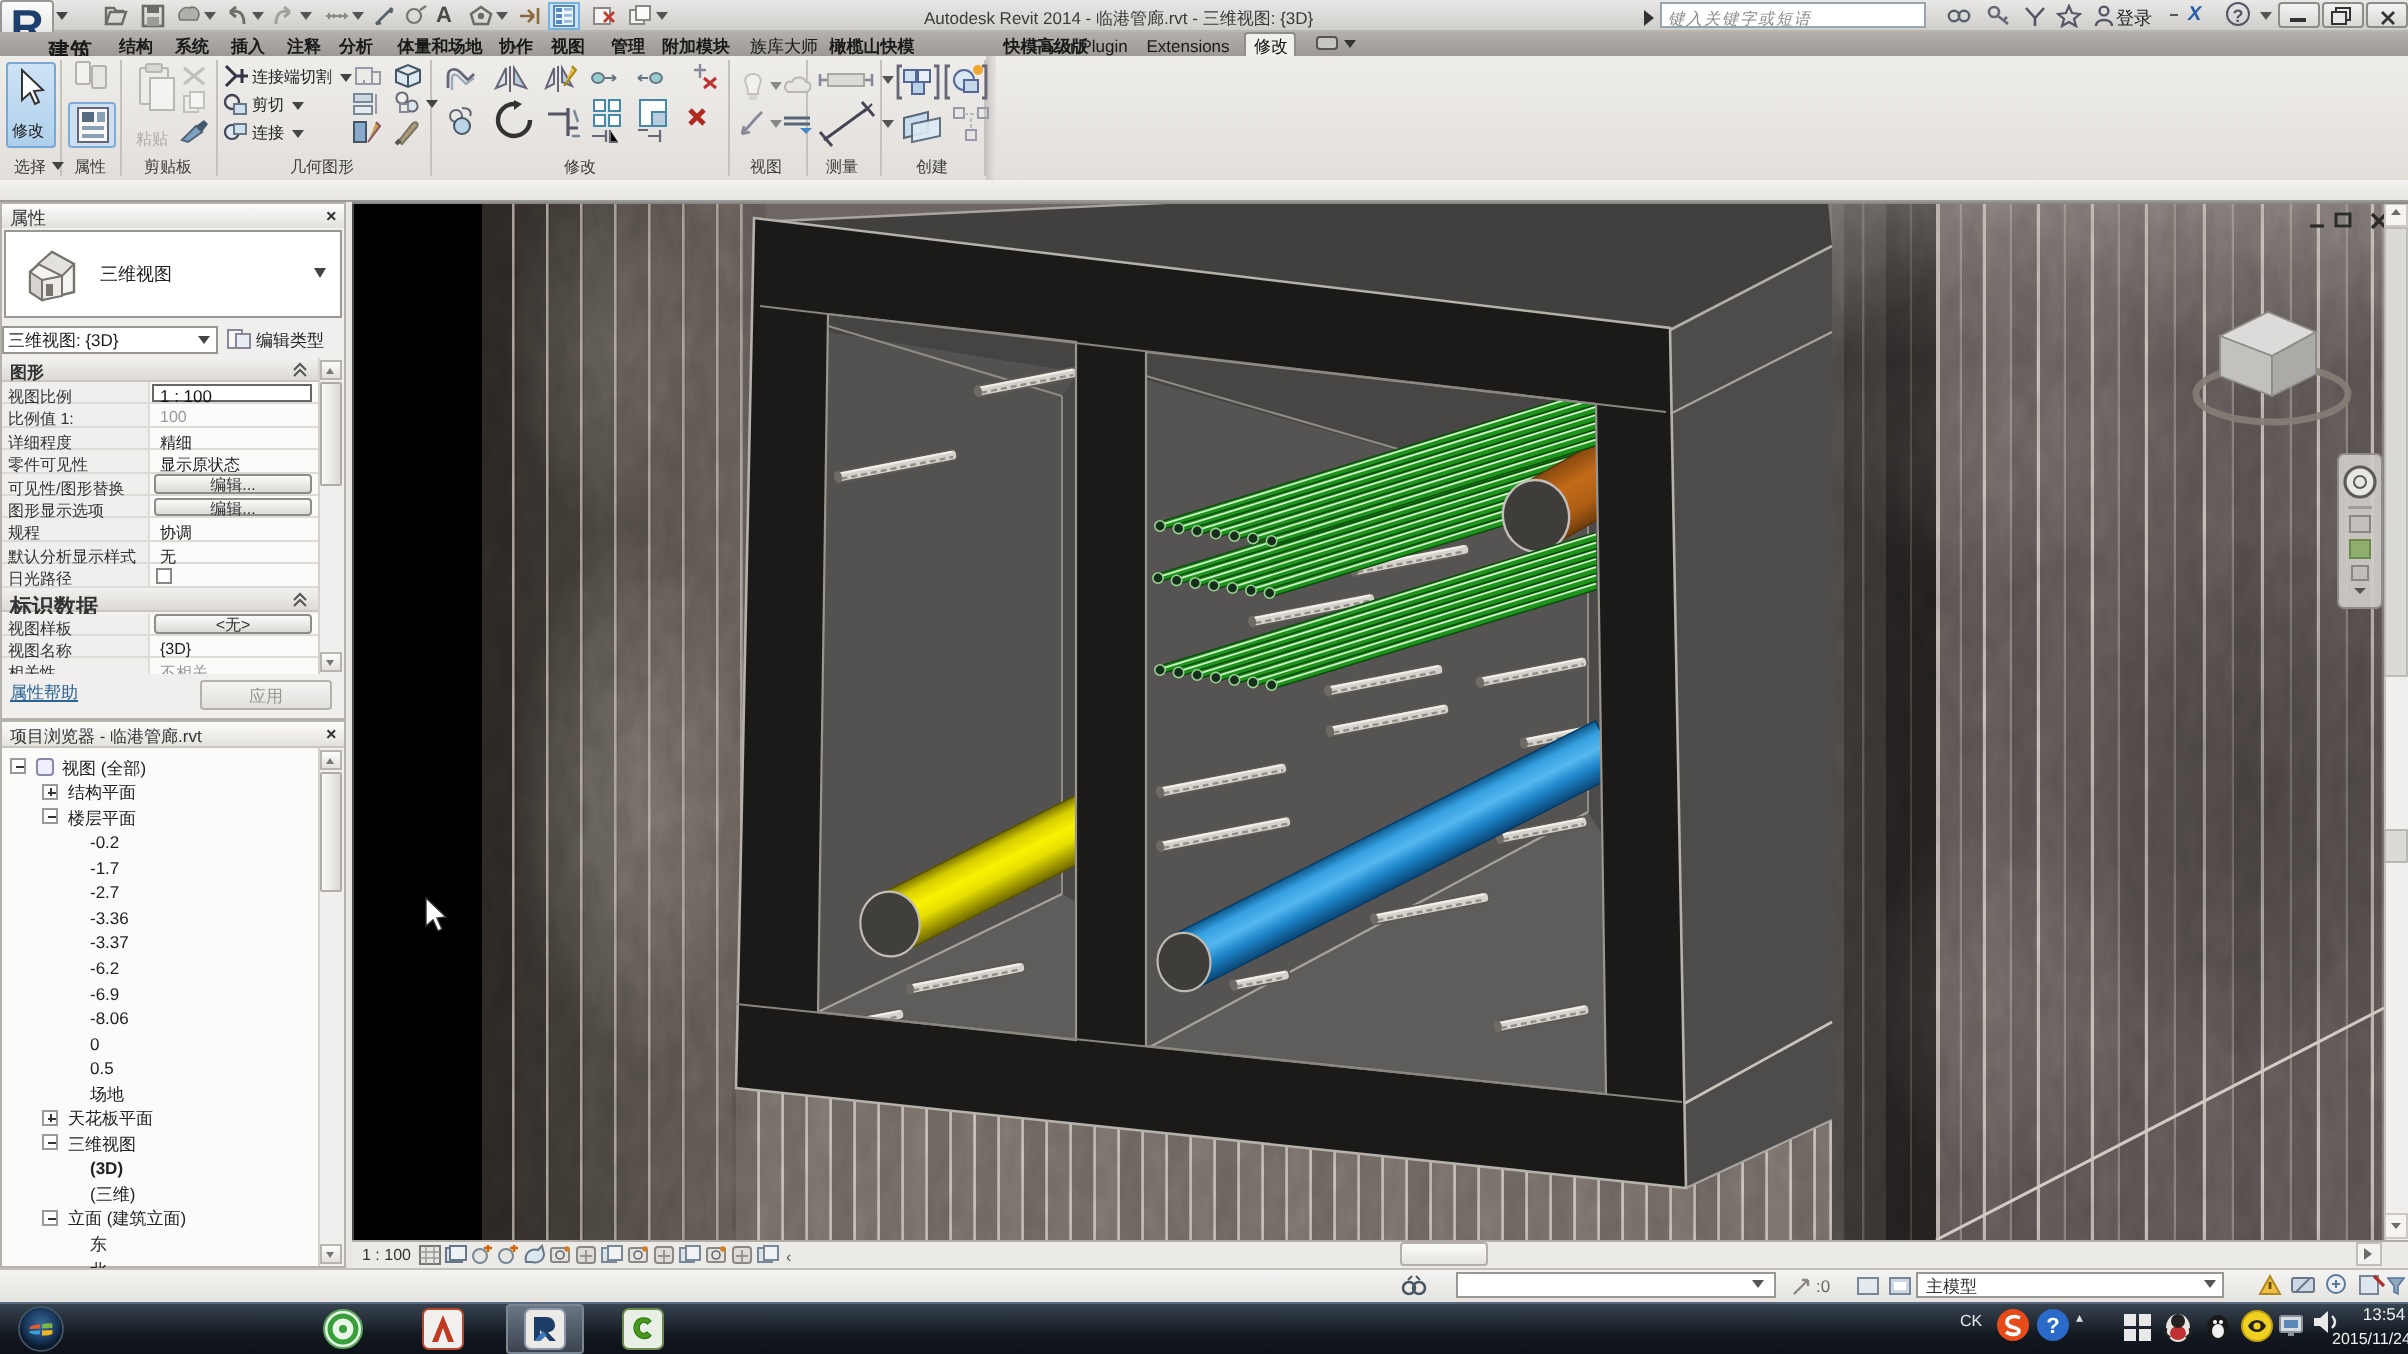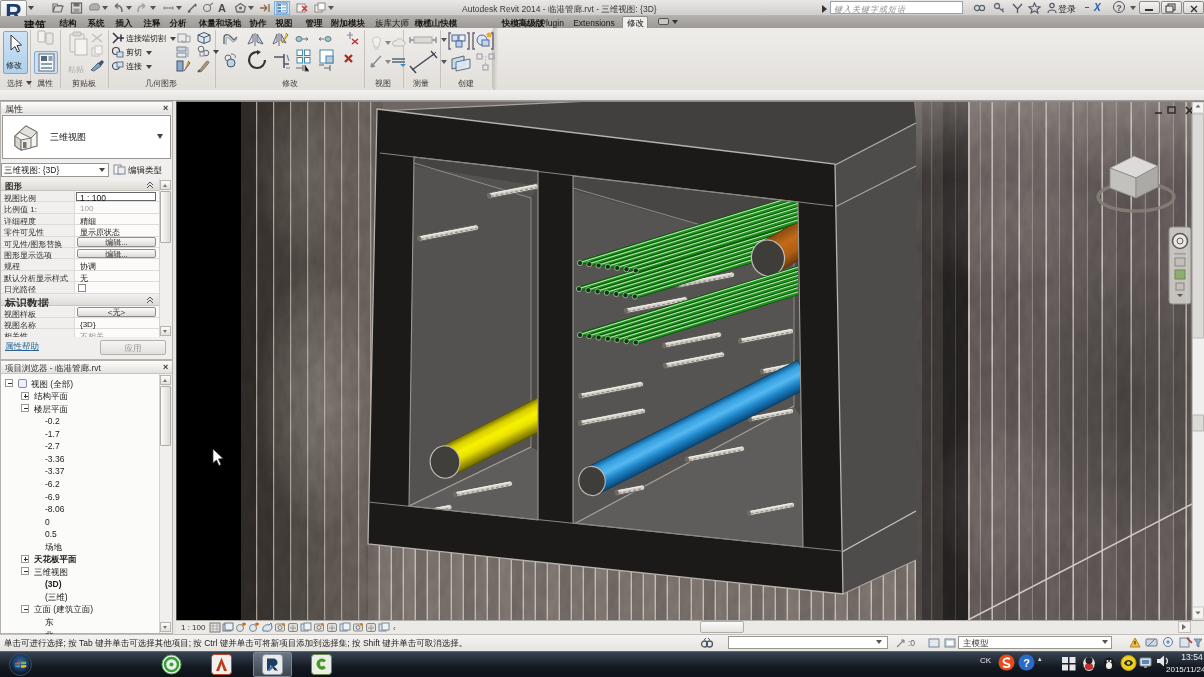--- a/index.html
+++ b/index.html
@@ -447,21 +447,21 @@
 <div class="abs" style="left:45px;top:466.4px;font-size:8.5px;color:#222;font-weight:normal;white-space:nowrap;">-3.37</div>
 <div class="abs" style="left:45px;top:478.9px;font-size:8.5px;color:#222;font-weight:normal;white-space:nowrap;">-6.2</div>
 <div class="abs" style="left:45px;top:491.5px;font-size:8.5px;color:#222;font-weight:normal;white-space:nowrap;">-6.9</div>
 <div class="abs" style="left:45px;top:504.0px;font-size:8.5px;color:#222;font-weight:normal;white-space:nowrap;">-8.06</div>
 <div class="abs" style="left:45px;top:516.6px;font-size:8.5px;color:#222;font-weight:normal;white-space:nowrap;">0</div>
 <div class="abs" style="left:45px;top:529.1px;font-size:8.5px;color:#222;font-weight:normal;white-space:nowrap;">0.5</div>
 <div class="abs" style="left:45px;top:541.6px;font-size:8.5px;color:#222;font-weight:normal;white-space:nowrap;">场地</div>
 <div class="abs" style="left:21px;top:554.7px;width:8px;height:8px;background:#fff;border:1px solid #999;"></div>
 <div class="abs" style="left:24px;top:558.7px;width:4px;height:1px;background:#333;"></div>
 <div class="abs" style="left:25px;top:556.7px;width:1px;height:4px;background:#333;"></div>
-<div class="abs" style="left:34px;top:554.2px;font-size:8.5px;color:#222;font-weight:bold;white-space:nowrap;">天花板平面</div>
+<div class="abs" style="left:34px;top:554.2px;font-size:8.5px;color:#222;font-weight:normal;white-space:nowrap;">天花板平面</div>
 <div class="abs" style="left:21px;top:567.2px;width:8px;height:8px;background:#fff;border:1px solid #999;"></div>
 <div class="abs" style="left:24px;top:571.2px;width:4px;height:1px;background:#333;"></div>
 <div class="abs" style="left:34px;top:566.7px;font-size:8.5px;color:#222;font-weight:normal;white-space:nowrap;">三维视图</div>
 <div class="abs" style="left:45px;top:579.3px;font-size:8.5px;color:#222;font-weight:bold;white-space:nowrap;">(3D)</div>
 <div class="abs" style="left:45px;top:591.8px;font-size:8.5px;color:#222;font-weight:normal;white-space:nowrap;">(三维)</div>
 <div class="abs" style="left:21px;top:604.9px;width:8px;height:8px;background:#fff;border:1px solid #999;"></div>
 <div class="abs" style="left:24px;top:608.9px;width:4px;height:1px;background:#333;"></div>
 <div class="abs" style="left:34px;top:604.4px;font-size:8.5px;color:#222;font-weight:normal;white-space:nowrap;">立面 (建筑立面)</div>
 <div class="abs" style="left:45px;top:616.9px;font-size:8.5px;color:#222;font-weight:normal;white-space:nowrap;">东</div>
 <div class="abs" style="left:45px;top:629.5px;font-size:8.5px;color:#222;font-weight:normal;white-space:nowrap;">北</div>
@@ -1071,21 +1071,20 @@
     </svg>
 <svg class="abs" style="left:378px;top:622px" width="12" height="11" viewBox="0 0 12 11">
       <rect x="1" y="2" width="7" height="7" fill="#dce4ea" stroke="#789"></rect>
       <rect x="4" y="1" width="7" height="7" fill="#f0f2f4" stroke="#789"></rect>
     </svg>
 <div class="abs" style="left:393px;top:624px;font-size:8px;color:#555;">‹</div>
 <div class="abs" style="left:700px;top:621px;width:44px;height:12px;background:linear-gradient(#fbfbfa,#e6e4e0);border:1px solid #b2afab;border-radius:2px;"></div>
 <div class="abs" style="left:1178px;top:621px;width:13px;height:12px;background:#f3f2f0;border:1px solid #c2bfbb;"></div>
 <div class="abs" style="left:1182px;top:624px;width:0;height:0;border-top:3px solid transparent;border-bottom:3px solid transparent;border-left:4px solid #6e6c68;"></div>
 <div class="abs" style="left:0;top:634px;width:1204px;height:17px;background:linear-gradient(#f4f3f1,#e6e4e1);border-top:1px solid #c2bfbb;"></div>
-<div class="abs" style="left:4px;top:638px;font-size:8.5px;color:#222;">单击可进行选择; 按 Tab 键并单击可选择其他项目; 按 Ctrl 键并单击可将新项目添加到选择集; 按 Shift 键并单击可取消选择。</div>
 <svg class="abs" style="left:700px;top:637px" width="14" height="12">
       <circle cx="4.5" cy="7" r="3" fill="none" stroke="#4a5866" stroke-width="1.3"></circle>
       <circle cx="9.5" cy="7" r="3" fill="none" stroke="#4a5866" stroke-width="1.3"></circle>
       <path d="M4 3 L6 1 M10 3 L8 1" stroke="#4a5866"></path>
     </svg>
 <div class="abs" style="left:728px;top:636px;width:160px;height:13px;background:#fff;border:1px solid #9a9793;"></div>
 <div class="abs" style="left:876px;top:640px;border-left:3px solid transparent;border-right:3px solid transparent;border-top:4px solid #555;"></div>
 <svg class="abs" style="left:895px;top:637px" width="12" height="12">
       <path d="M2 10 L9 3 M9 3 L6 3 M9 3 L9 6" stroke="#8a8782" stroke-width="1.2" fill="none"></path>
     </svg>

